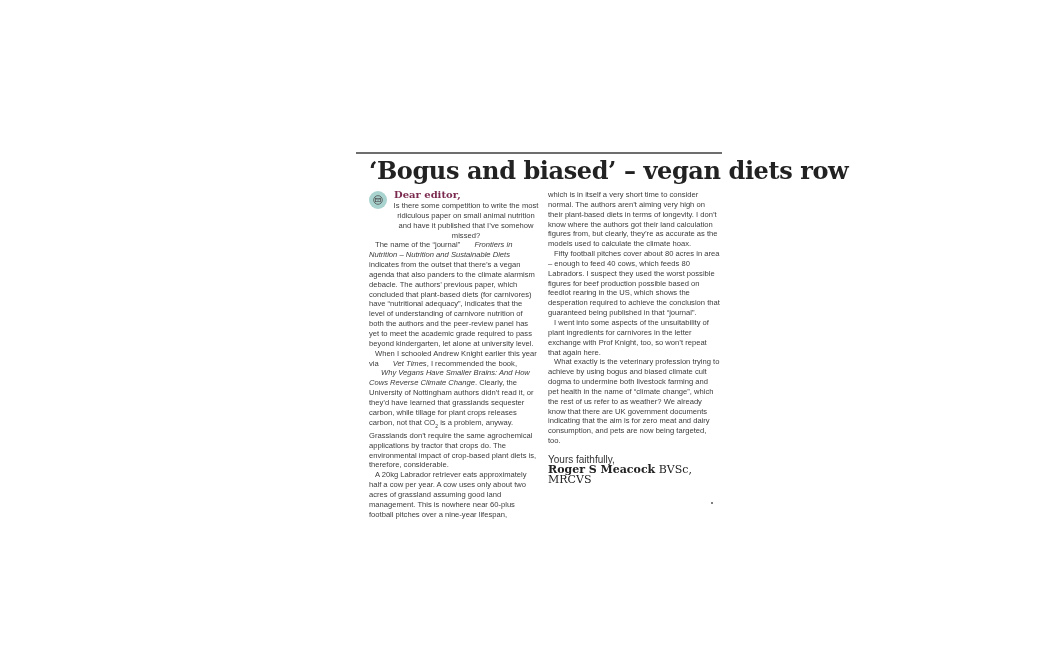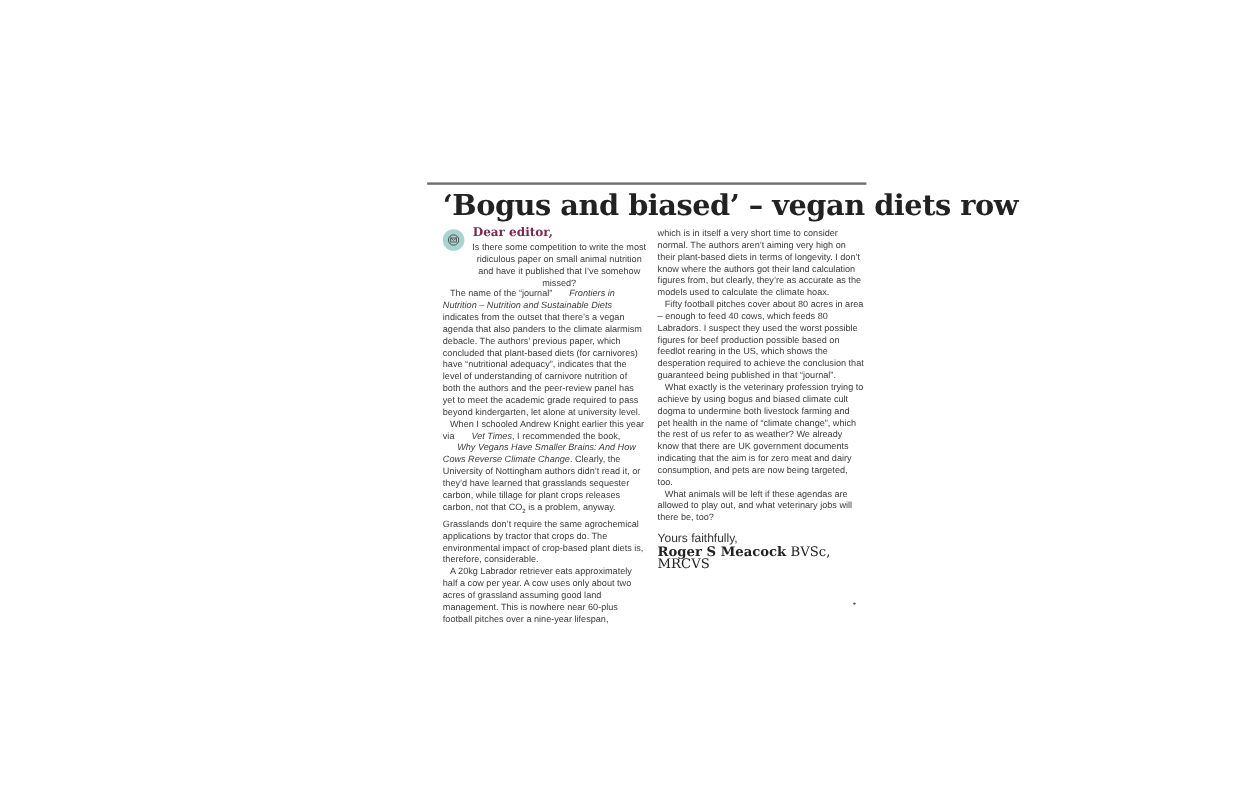--- a/index.html
+++ b/index.html
@@ -63,20 +63,20 @@
         <span class="salutation">Dear editor,</span>
       </div>
       <p class="first-para">Is there some competition to write the most ridiculous paper on small animal nutrition and have it published that I’ve somehow missed?</p>
       <p><span>The name of the “journal” </span><em>Frontiers in Nutrition – Nutrition and Sustainable Diets</em><span> indicates from the outset that there’s a vegan agenda that also panders to the climate alarmism debacle. The authors’ previous paper, which concluded that plant-based diets (for carnivores) have “nutritional adequacy”, indicates that the level of understanding of carnivore nutrition of both the authors and the peer-review panel has yet to meet the academic grade required to pass beyond kindergarten, let alone at university level.</span></p>
       <p><span>When I schooled Andrew Knight earlier this year via </span><em>Vet Times</em><span>, I recommended the book, </span><em>Why Vegans Have Smaller Brains: And How Cows Reverse Climate Change</em><span>. Clearly, the University of Nottingham authors didn’t read it, or they’d have learned that grasslands sequester carbon, while tillage for plant crops releases carbon, not that CO</span><sub style="font-size:5px;">2</sub><span> is a problem, anyway. Grasslands don’t require the same agrochemical applications by tractor that crops do. The environmental impact of crop-based plant diets is, therefore, considerable.</span></p>
       <p>A 20kg Labrador retriever eats approximately half a cow per year. A cow uses only about two acres of grassland assuming good land management. This is nowhere near 60-plus football pitches over a nine-year lifespan,</p>
     </div>
     <div class="col col-right">
       <p class="noindent">which is in itself a very short time to consider normal. The authors aren’t aiming very high on their plant-based diets in terms of longevity. I don’t know where the authors got their land calculation figures from, but clearly, they’re as accurate as the models used to calculate the climate hoax.</p>
       <p>Fifty football pitches cover about 80 acres in area – enough to feed 40 cows, which feeds 80 Labradors. I suspect they used the worst possible figures for beef production possible based on feedlot rearing in the US, which shows the desperation required to achieve the conclusion that guaranteed being published in that “journal”.</p>
+      <p>I went into some aspects of the unsuitability of plant ingredients for carnivores in the letter exchange with Prof Knight, too, so won’t repeat that again here.</p>
       <p>What exactly is the veterinary profession trying to achieve by using bogus and biased climate cult dogma to undermine both livestock farming and pet health in the name of “climate change”, which the rest of us refer to as weather? We already know that there are UK government documents indicating that the aim is for zero meat and dairy consumption, and pets are now being targeted, too.</p>
-      <p>What animals will be left if these agendas are allowed to play out, and what veterinary jobs will there be, too?</p>
       <div class="signoff">Yours faithfully,</div>
       <div class="signature"><b>Roger S Meacock</b><span> BVSc, MRCVS</span></div>
     </div>
   </div>
 </div>
 <div class="dot"></div>
 
 </body></html>

